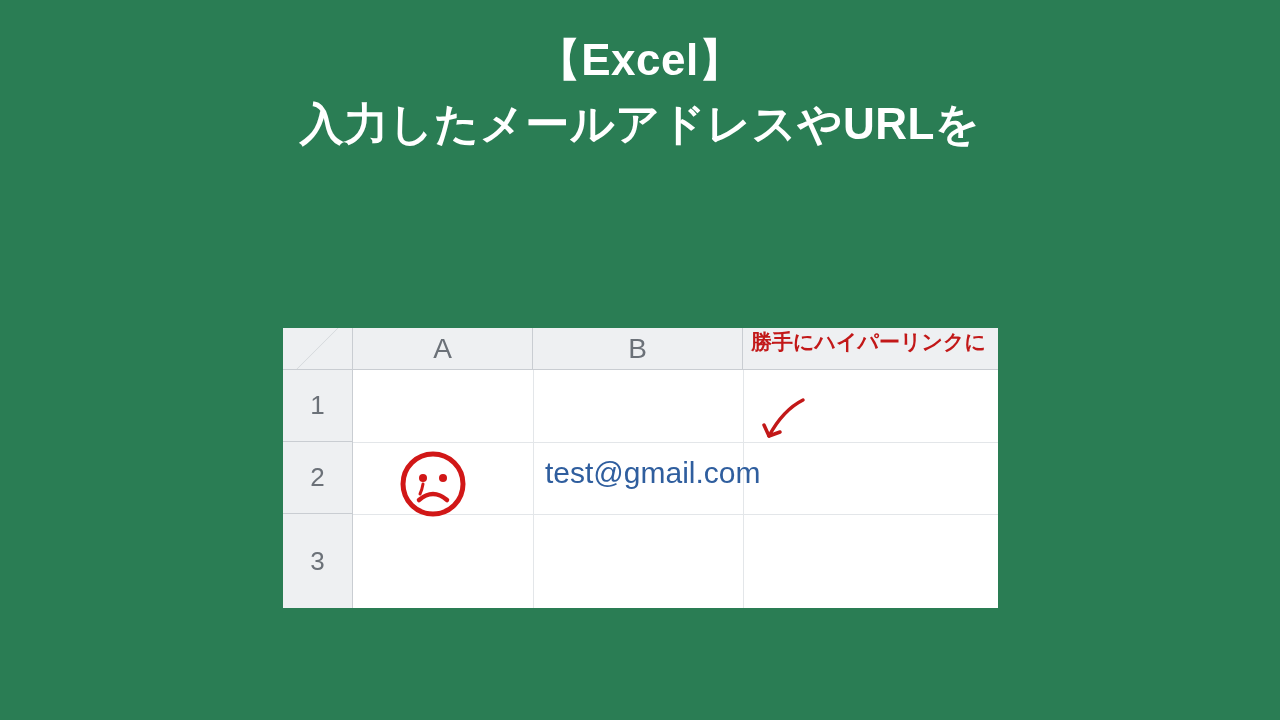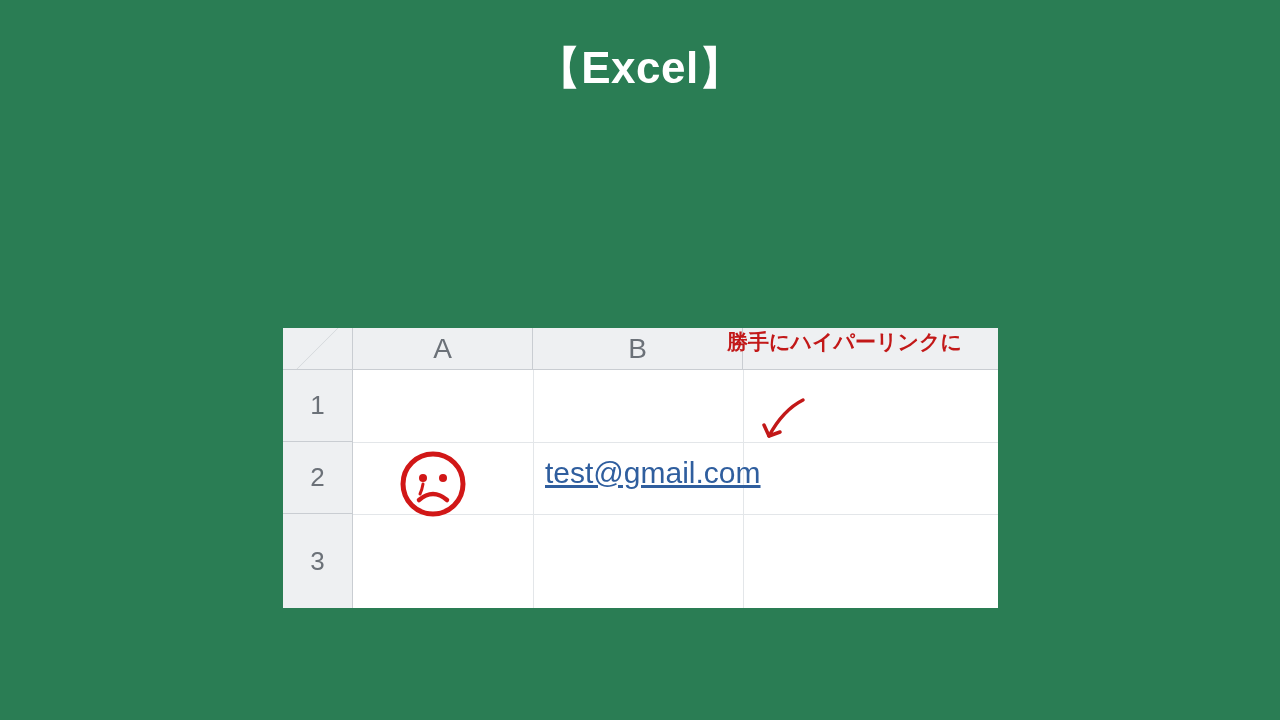--- a/index.html
+++ b/index.html
@@ -8,21 +8,21 @@
     background: #2a7d54;
     font-family: "Hiragino Kaku Gothic ProN", "Yu Gothic", Meiryo, sans-serif;
     overflow: hidden;
   }
   .title {
     text-align: center;
     color: #ffffff;
     font-weight: 700;
     font-size: 44px;
     line-height: 1.45;
-    padding-top: 36px;
+    padding-top: 28px;
     letter-spacing: 0.5px;
   }
   .panel {
     position: absolute;
     left: 283px;
     top: 328px;
     width: 715px;
     height: 280px;
     background: #ffffff;
   }
@@ -62,52 +62,52 @@
   .r3 { top: 186px; height: 94px; border-bottom: none; }
   .gridline-h { position: absolute; left: 70px; right: 0; height: 0; border-top: 1px solid #e3e6e9; }
   .gh1 { top: 114px; }
   .gh2 { top: 186px; }
   .gridline-v { position: absolute; top: 42px; bottom: 0; width: 0; border-left: 1px solid #e3e6e9; }
   .gvA { left: 250px; }
   .gvB { left: 460px; }
 
   .annot {
     position: absolute;
-    left: 444px; top: 0px;
+    left: 468px; top: 0px;
     width: 252px;
     color: #c21818;
     font-weight: 700;
     font-size: 21px;
     line-height: 1.35;
   }
   .arrow {
     position: absolute;
     left: 470px; top: 64px;
     width: 60px; height: 60px;
     pointer-events: none;
   }
   .mail {
     position: absolute;
     left: 262px; top: 128px;
     color: #2f5e9e;
     font-size: 30px;
-    text-decoration: underline;
     font-family: Arial, sans-serif;
   }
   .face {
     position: absolute;
     left: 114px; top: 120px;
     width: 72px; height: 72px;
   }
 </style>
 </head>
 <body>
 
 <div class="title">
   <div>【Excel】</div>
+  <div>入力したメールアドレスやURLを</div>
 </div>
 
 <div class="panel">
 
   <div class="hdr">
     <div class="corner"></div>
     <div class="colA">A</div>
     <div class="colB">B</div>
     <div class="rest"></div>
   </div>

